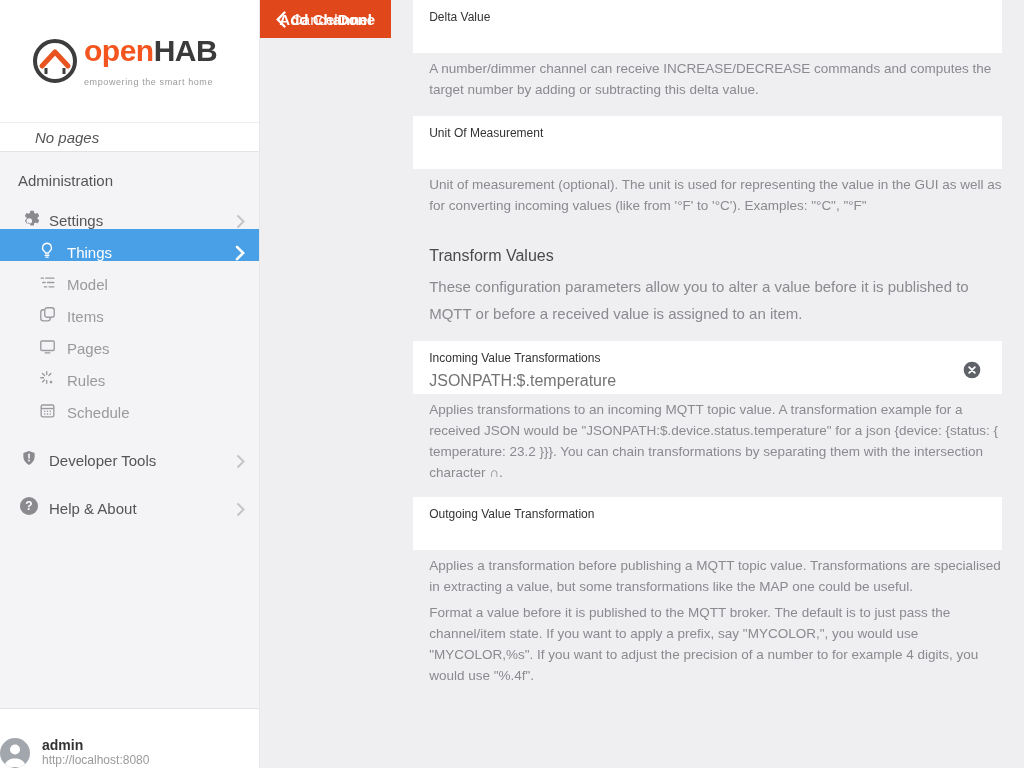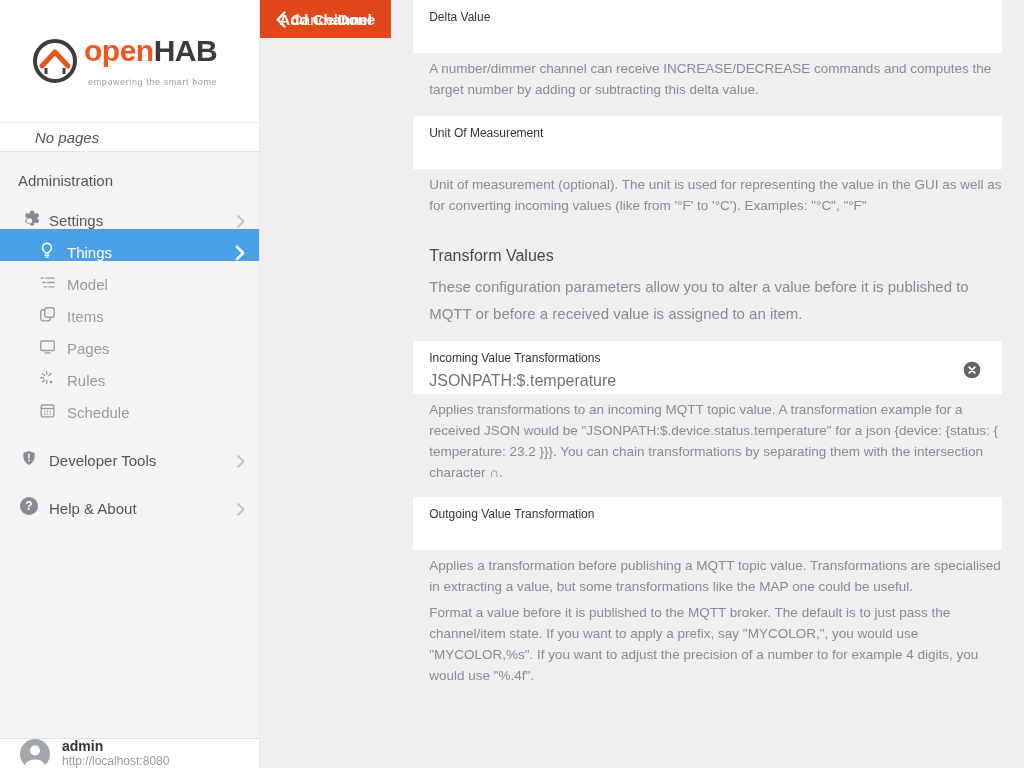--- a/index.html
+++ b/index.html
@@ -7,35 +7,35 @@
   .app { display:flex; width:1024px; height:768px; }
 
   
   .sidebar { width:260px; height:768px; background:#f4f4f6; display:flex; flex-direction:column; flex-shrink:0; border-right:1px solid rgba(0,0,0,0.05); }
   .logo-block { background:#fff; height:122px; display:flex; align-items:center; padding-left:30px; }
   .logo-ring { flex-shrink:0; }
   .logo-text { margin-left:4px; display:flex; flex-direction:column;gap:10px; }
   .brand { font-size:30px; font-weight:600; line-height:30px; letter-spacing:-0.5px; }
   .brand .open { color:#f4541e; }
   .brand .hab { color:#3b3b3b; }
-  .tagline { font-size:9px; color:#9b9b9b; text-align:right; letter-spacing:0.6px; margin-top:1px; }
+  .tagline { font-size:9px; color:#9b9b9b; letter-spacing:0.6px; margin-top:1px; }
 
   .nopages { background:#fff; border-top:1px solid #ececec; border-bottom:1px solid #e3e3e3; height:30px; display:flex; align-items:center; padding-left:35px; font-style:italic; color:#555; font-size:15px; }
 
   .admin-label { margin:20px 0 8px 18px; color:#555; font-size:15px; }
   .srow { height:32px; display:flex; align-items:flex-end; padding:0 14px 0 18px; font-size:15px; color:#555; cursor:pointer; }
   .srow.sub { padding-left:36px; color:#9a9a9a; }
   .srow.selected { background:#4aa0e6; color:#fff; }
   .sicon { width:22px; height:22px; margin-right:9px; display:flex; align-items:center; justify-content:center; flex-shrink:0; }
   .slabel { white-space:nowrap; }
   .schev { margin-left:auto; display:flex; align-items:center; }
   .sgap { height:16px; }
   .badge-circle { width:18px; height:18px; border-radius:50%; background:#8a8a8f; color:#fff; font-size:12px; font-weight:bold; display:flex; align-items:center; justify-content:center; }
 
-  .user-block { margin-top:auto; background:#fff; border-top:1px solid #e2e2e2; height:30px; display:flex; align-items:center; padding-left:20px; cursor:pointer; }
+  .user-block { margin-top:auto; background:#fff; border-top:1px solid #e2e2e2; height:60px; display:flex; align-items:flex-end; cursor:pointer; }
   .avatar { width:30px; height:30px; border-radius:50%; background:#a2a7ad; overflow:hidden; display:flex; align-items:flex-end; justify-content:center; flex-shrink:0; }
   .user-meta { margin-left:12px; }
   .user-name { font-size:14px; font-weight:bold; color:#333; line-height:16px; }
   .user-url { font-size:12px; color:#9a9a9a; line-height:15px; }
 
   
   .main { flex:1; background:#efeff2; display:flex; flex-direction:row; }
   .topbar { height:38px; background:#e0481c; color:#fff; display:flex; align-items:center; padding:0 16px; position:relative; flex-shrink:0; }
   .tb-cancel { display:flex; align-items:center; gap:5px; font-size:15px; cursor:pointer; z-index:2; }
   .tb-title { position:absolute; left:0; right:0; text-align:center; font-weight:bold; font-size:15px; }

